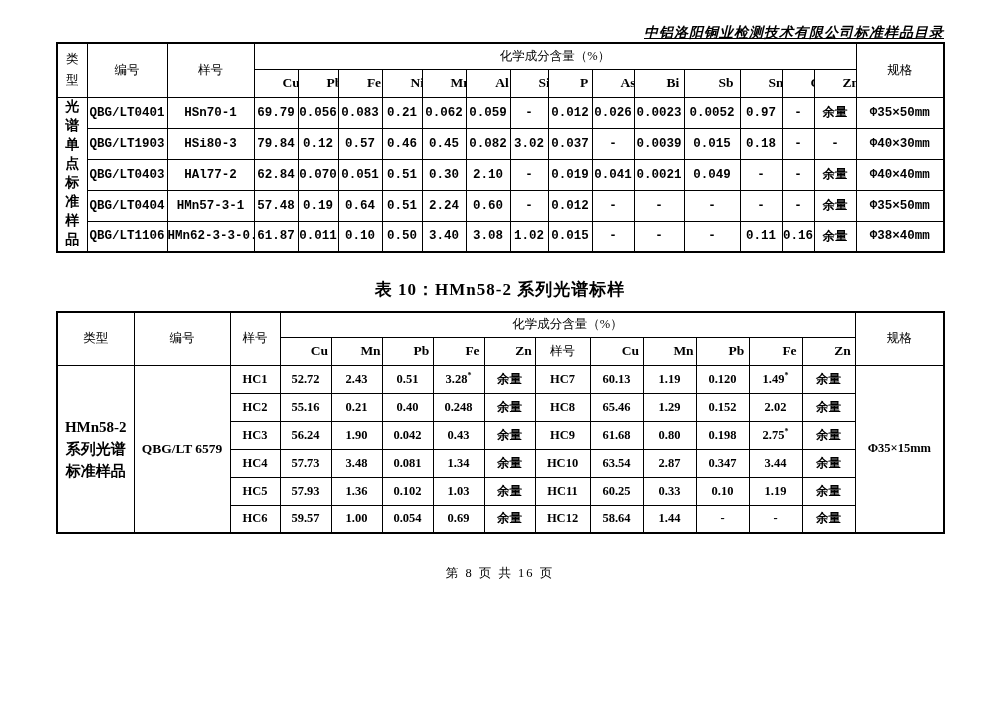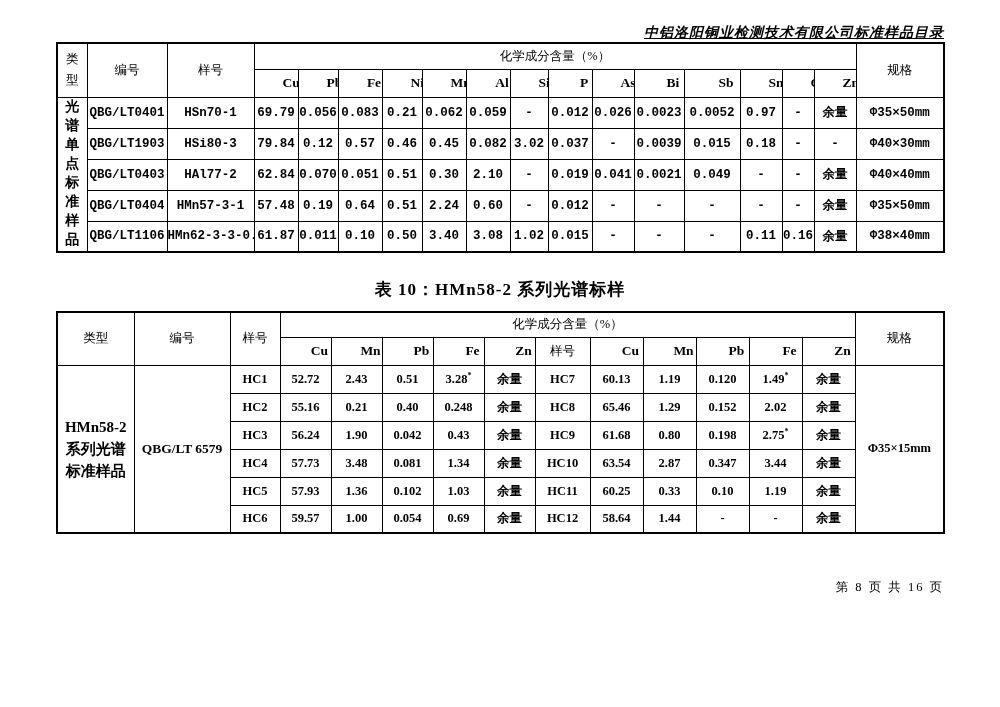--- a/index.html
+++ b/index.html
@@ -38,21 +38,21 @@
   .vtext { width: 15px; line-height: 19px; font-weight: bold; font-size: 14px; }
   .t9 thead tr.h1 { height: 26px; }
   .t9 thead tr.h2 { height: 28px; }
   .t9 tbody tr { height: 31px; font-family: Liberation Mono, monospace; }
   .t10 thead tr.h1 { height: 25px; }
   .t10 thead tr.h2 { height: 28px; }
   .t10 tbody tr { height: 28px; }
   .t10type { white-space: normal; font-size: 15px; line-height: 22px; }
   .t10code { font-size: 13.5px; }
   .footer {
-    text-align: right; margin-top: 45px; font-size: 12.5px;
+    text-align: center; margin-top: 31px; font-size: 12.5px;
     font-weight: normal; letter-spacing: 2px;
   }
 </style>
 </head>
 <body>
 
 <div class="page">
   <div class="content">
 
     <div class="doc-header">

